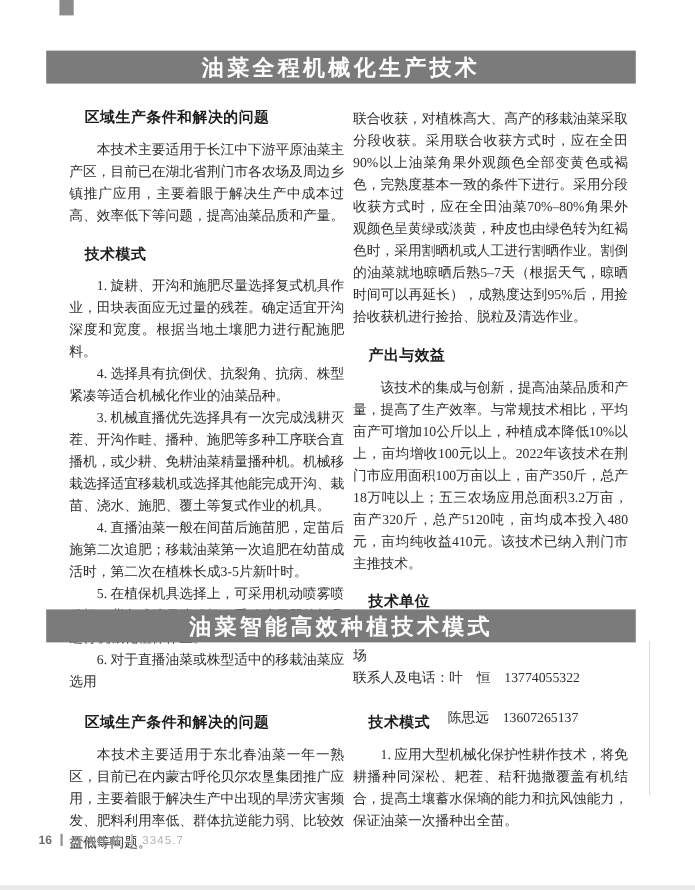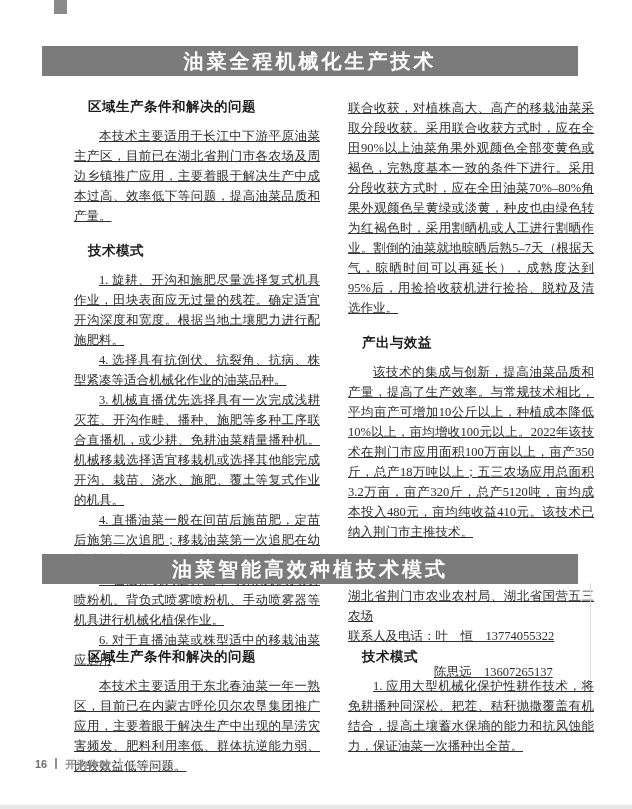--- a/index.html
+++ b/index.html
@@ -20,37 +20,36 @@
     position:absolute;left:42px;width:536px;height:30px;
     background:#7b7b7b;
     color:#ffffff;
     font-family:"Liberation Sans",sans-serif;
     font-weight:bold;font-size:20px;letter-spacing:3px;
     display:flex;align-items:center;justify-content:center;
   }
   .banner1{top:46px;}
   .banner2{top:554px;}
   .cols{
-    position:absolute;left:74px;width:520px;
-    display:flex;gap:28px;
+    position:absolute;left:63px;width:520px;
+    display:flex;gap:8px;
   }
   .cols1{top:98px;}
   .cols2{top:648px;}
   .col{width:250px;}
   h3.sec{
     font-family:"Liberation Sans",sans-serif;
     font-size:13.5px;font-weight:bold;color:#1d1d1d;
     margin:0 0 10px 14px;letter-spacing:0.5px;
   }
   h3.sec.later{margin-top:16px;}
   p.body{
     font-size:12.5px;line-height:20px;margin:0;
     text-align:justify;text-justify:inter-ideograph;
     text-indent:2em;
-    text-decoration:underline;
   }
   p.body.noindent{text-indent:0;}
   p.contact2{text-indent:0;padding-left:86px;margin-top:16px;}
   .edge-line{
     position:absolute;left:590px;top:583px;width:1px;height:140px;
     background:#dcdcdc;
   }
   .footer{
     position:absolute;left:35px;top:758px;
     font-family:"Liberation Sans",sans-serif;

